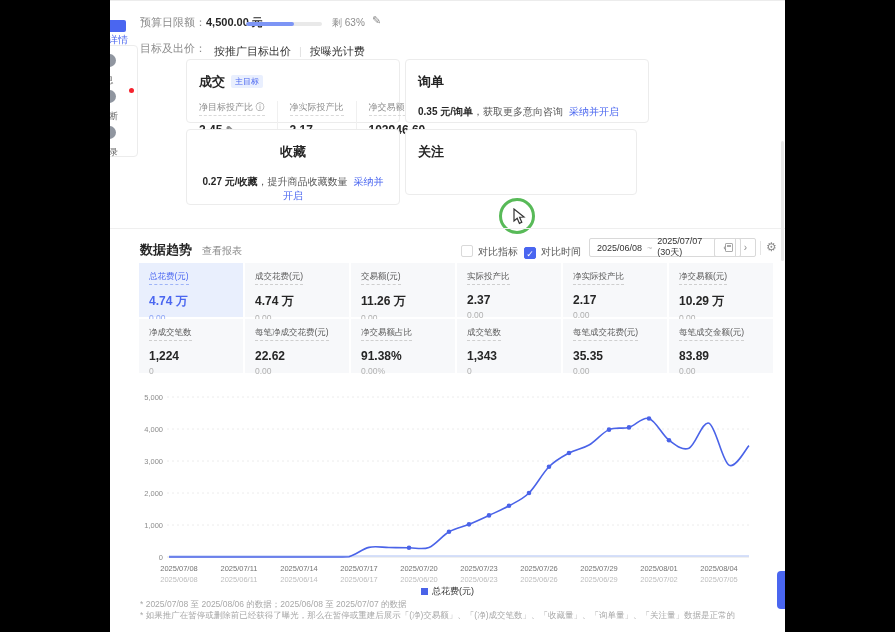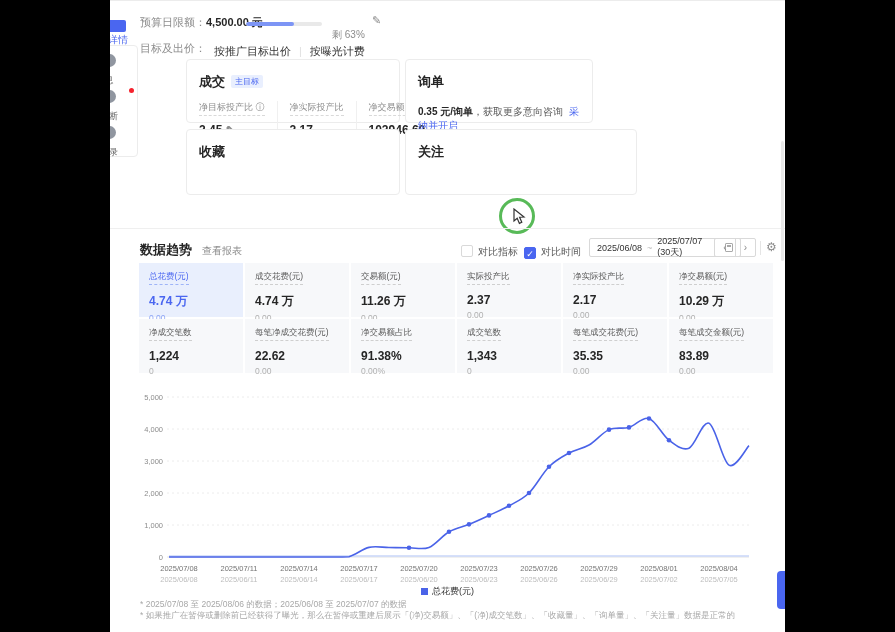--- a/index.html
+++ b/index.html
@@ -101,21 +101,21 @@
         <span class="side-circle"></span>
         <span class="side-label">记录</span>
       </div>
     </div>
 
     <div class="abs row-label" style="left:30px; top:14px;">预算日限额：</div>
     <div class="abs budget-value" style="left:96px; top:14px;">4,500.00 元</div>
     <div class="abs pbar">
       <div class="pbar-fill" id="pbar-fill" style="width: 63%;"></div>
     </div>
-    <div class="abs remain" style="left:222px; top:27px;">剩 63%</div>
+    <div class="abs remain" style="left:222px; top:15px;">剩 63%</div>
     <div class="abs pencil" style="left:262px; top:13px;">✎</div>
 
     <div class="abs row-label" style="left:30px; top:40px;">目标及出价：</div>
     <div class="abs" style="left:104px; top:40px; white-space:nowrap;">
       <span class="goal-opt">按推广目标出价</span><span class="goal-sep">|</span><span class="goal-opt">按曝光计费</span>
     </div>
 
     <div class="card" style="left:76px; top:58px; width:214px; height:64px;">
       <span class="card-title">成交</span><span class="badge">主目标</span>
       <div class="metrics">
@@ -127,27 +127,28 @@
           <div class="m-label">净实际投产比</div>
           <div class="m-value">2.17</div>
         </div>
         <div class="metric">
           <div class="m-label">净交易额(元)</div>
           <div class="m-value">102946.60</div>
         </div>
       </div>
     </div>
 
-    <div class="card" style="left:295px; top:58px; width:188px; height:64px;">
+    <div class="card" style="left:295px; top:58px; width:244px; height:64px;">
       <span class="card-title">询单</span>
       <div class="card-desc"><span class="num">0.35 元/询单</span><span>，获取更多意向咨询</span><span class="adopt">采纳并开启</span></div>
     </div>
 
-    <div class="card" style="left:76px; top:128px; width:214px; height:66px;">
+    <div class="card" style="left:76px; top:128px; width:214px; height:76px;text-align:center;">
       <span class="card-title">收藏</span>
+      <div class="card-desc"><span class="num">0.27 元/收藏</span><span>，提升商品收藏数量</span><span class="adopt">采纳并开启</span></div>
     </div>
 
     <div class="card" style="left:295px; top:128px; width:232px; height:66px;">
       <span class="card-title">关注</span>
     </div>
 
 
     <div class="abs green-ring"></div>
     <svg class="abs" style="left:403px; top:207px;" width="13" height="17" viewBox="0 0 13 17">
       <polygon points="1,1 1,13 4.2,10.2 6.4,15.4 8.8,14.3 6.6,9.2 11,9" fill="#fff" stroke="#333" stroke-width="1.2"></polygon>

